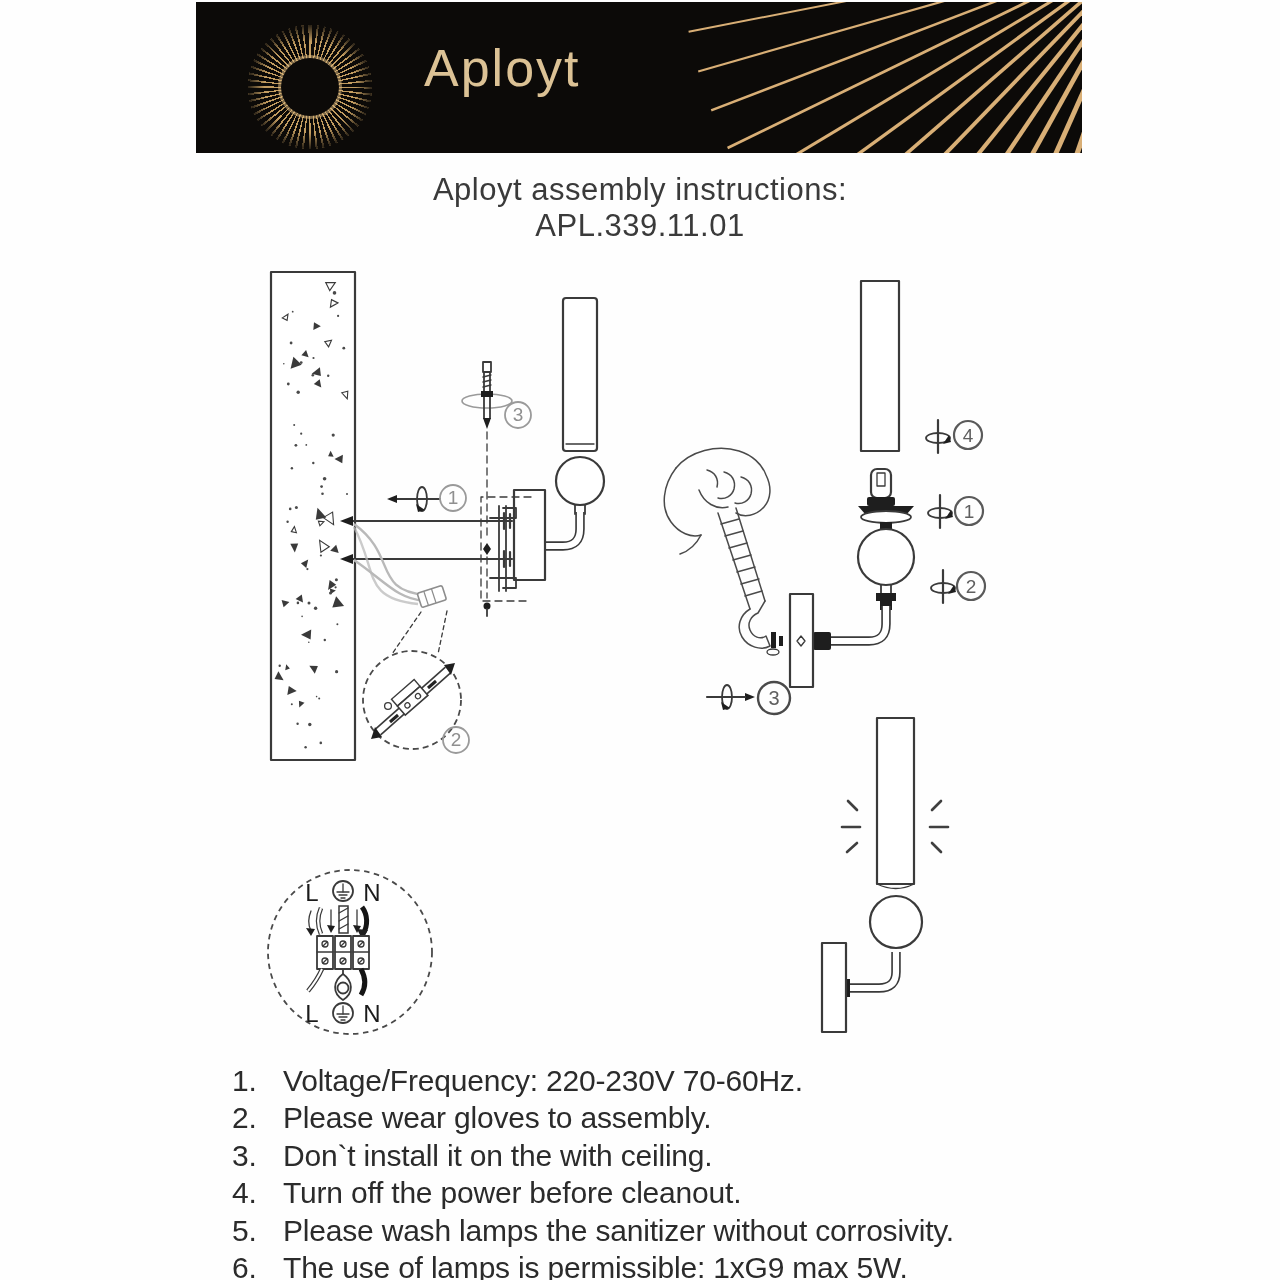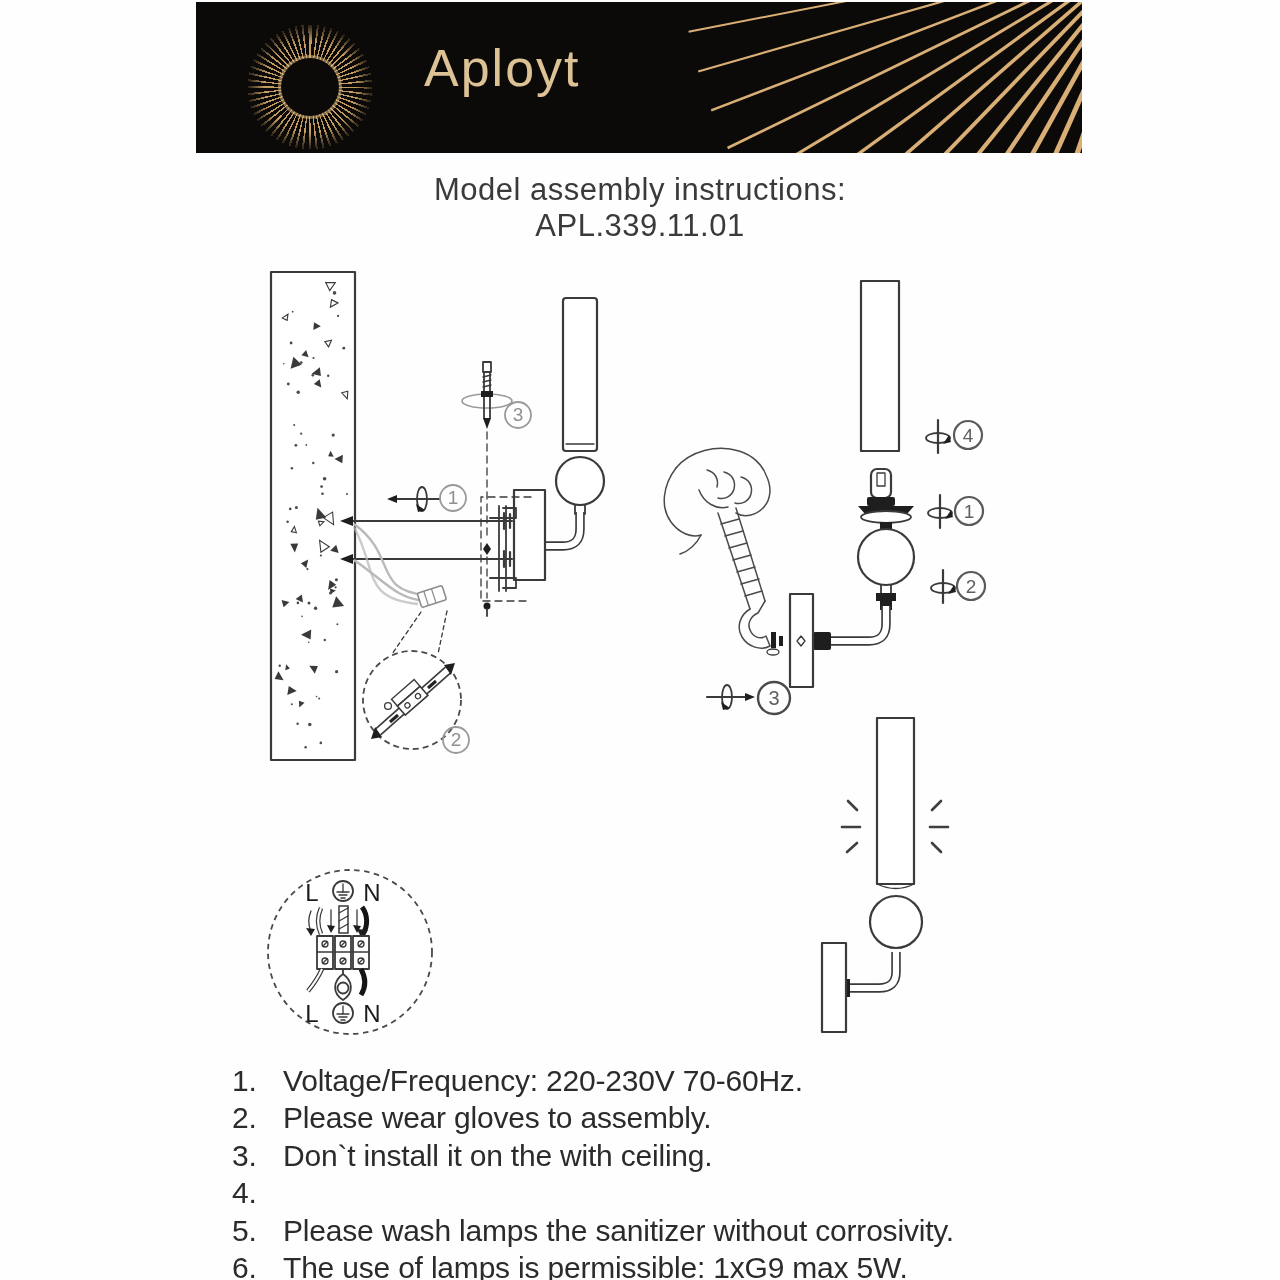--- a/index.html
+++ b/index.html
@@ -69,21 +69,21 @@
         <line x1="954" y1="-60" x2="599.3" y2="248.3" stroke="#d9af76" stroke-width="3.58"></line>
         <line x1="954" y1="-60" x2="573.8" y2="216.3" stroke="#d9af76" stroke-width="3.31"></line>
         <line x1="954" y1="-60" x2="551.1" y2="182.1" stroke="#d9af76" stroke-width="3.04"></line>
         <line x1="954" y1="-60" x2="531.6" y2="146.0" stroke="#d9af76" stroke-width="2.77"></line>
         <line x1="954" y1="-60" x2="515.2" y2="108.4" stroke="#d9af76" stroke-width="2.50"></line>
         <line x1="954" y1="-60" x2="502.2" y2="69.5" stroke="#d9af76" stroke-width="2.23"></line>
         <line x1="954" y1="-60" x2="492.6" y2="29.7" stroke="#d9af76" stroke-width="1.96"></line>
       </svg>
   </header>
 
-  <div class="title-line1">Model assembly instructions:</div>
+  <div class="title-line1">Aployt assembly instructions:</div>
   <div class="title-line2">APL.339.11.01</div>
 
   <svg class="diagram" viewBox="0 0 1280 1280">
     <defs>
       <g id="rotv">
         <line class="ln w2" x1="0" y1="-16" x2="0" y2="17"></line>
         <ellipse class="ln" cx="0" cy="2" rx="12" ry="5"></ellipse>
         <polygon class="blk" points="13,6 5,8 11,-1"></polygon>
       </g>
     </defs>
@@ -407,20 +407,21 @@
     <li class="ins-item">
       <span class="num">2.</span>
       <span class="txt">Please wear gloves to assembly.</span>
     </li>
     <li class="ins-item">
       <span class="num">3.</span>
       <span class="txt">Don`t install it on the with ceiling.</span>
     </li>
     <li class="ins-item">
       <span class="num">4.</span>
+      <span class="txt">Turn off the power before cleanout.</span>
     </li>
     <li class="ins-item">
       <span class="num">5.</span>
       <span class="txt">Please wash lamps the sanitizer without corrosivity.</span>
     </li>
     <li class="ins-item">
       <span class="num">6.</span>
       <span class="txt">The use of lamps is permissible: 1xG9 max 5W.</span>
     </li>
   </ol>

